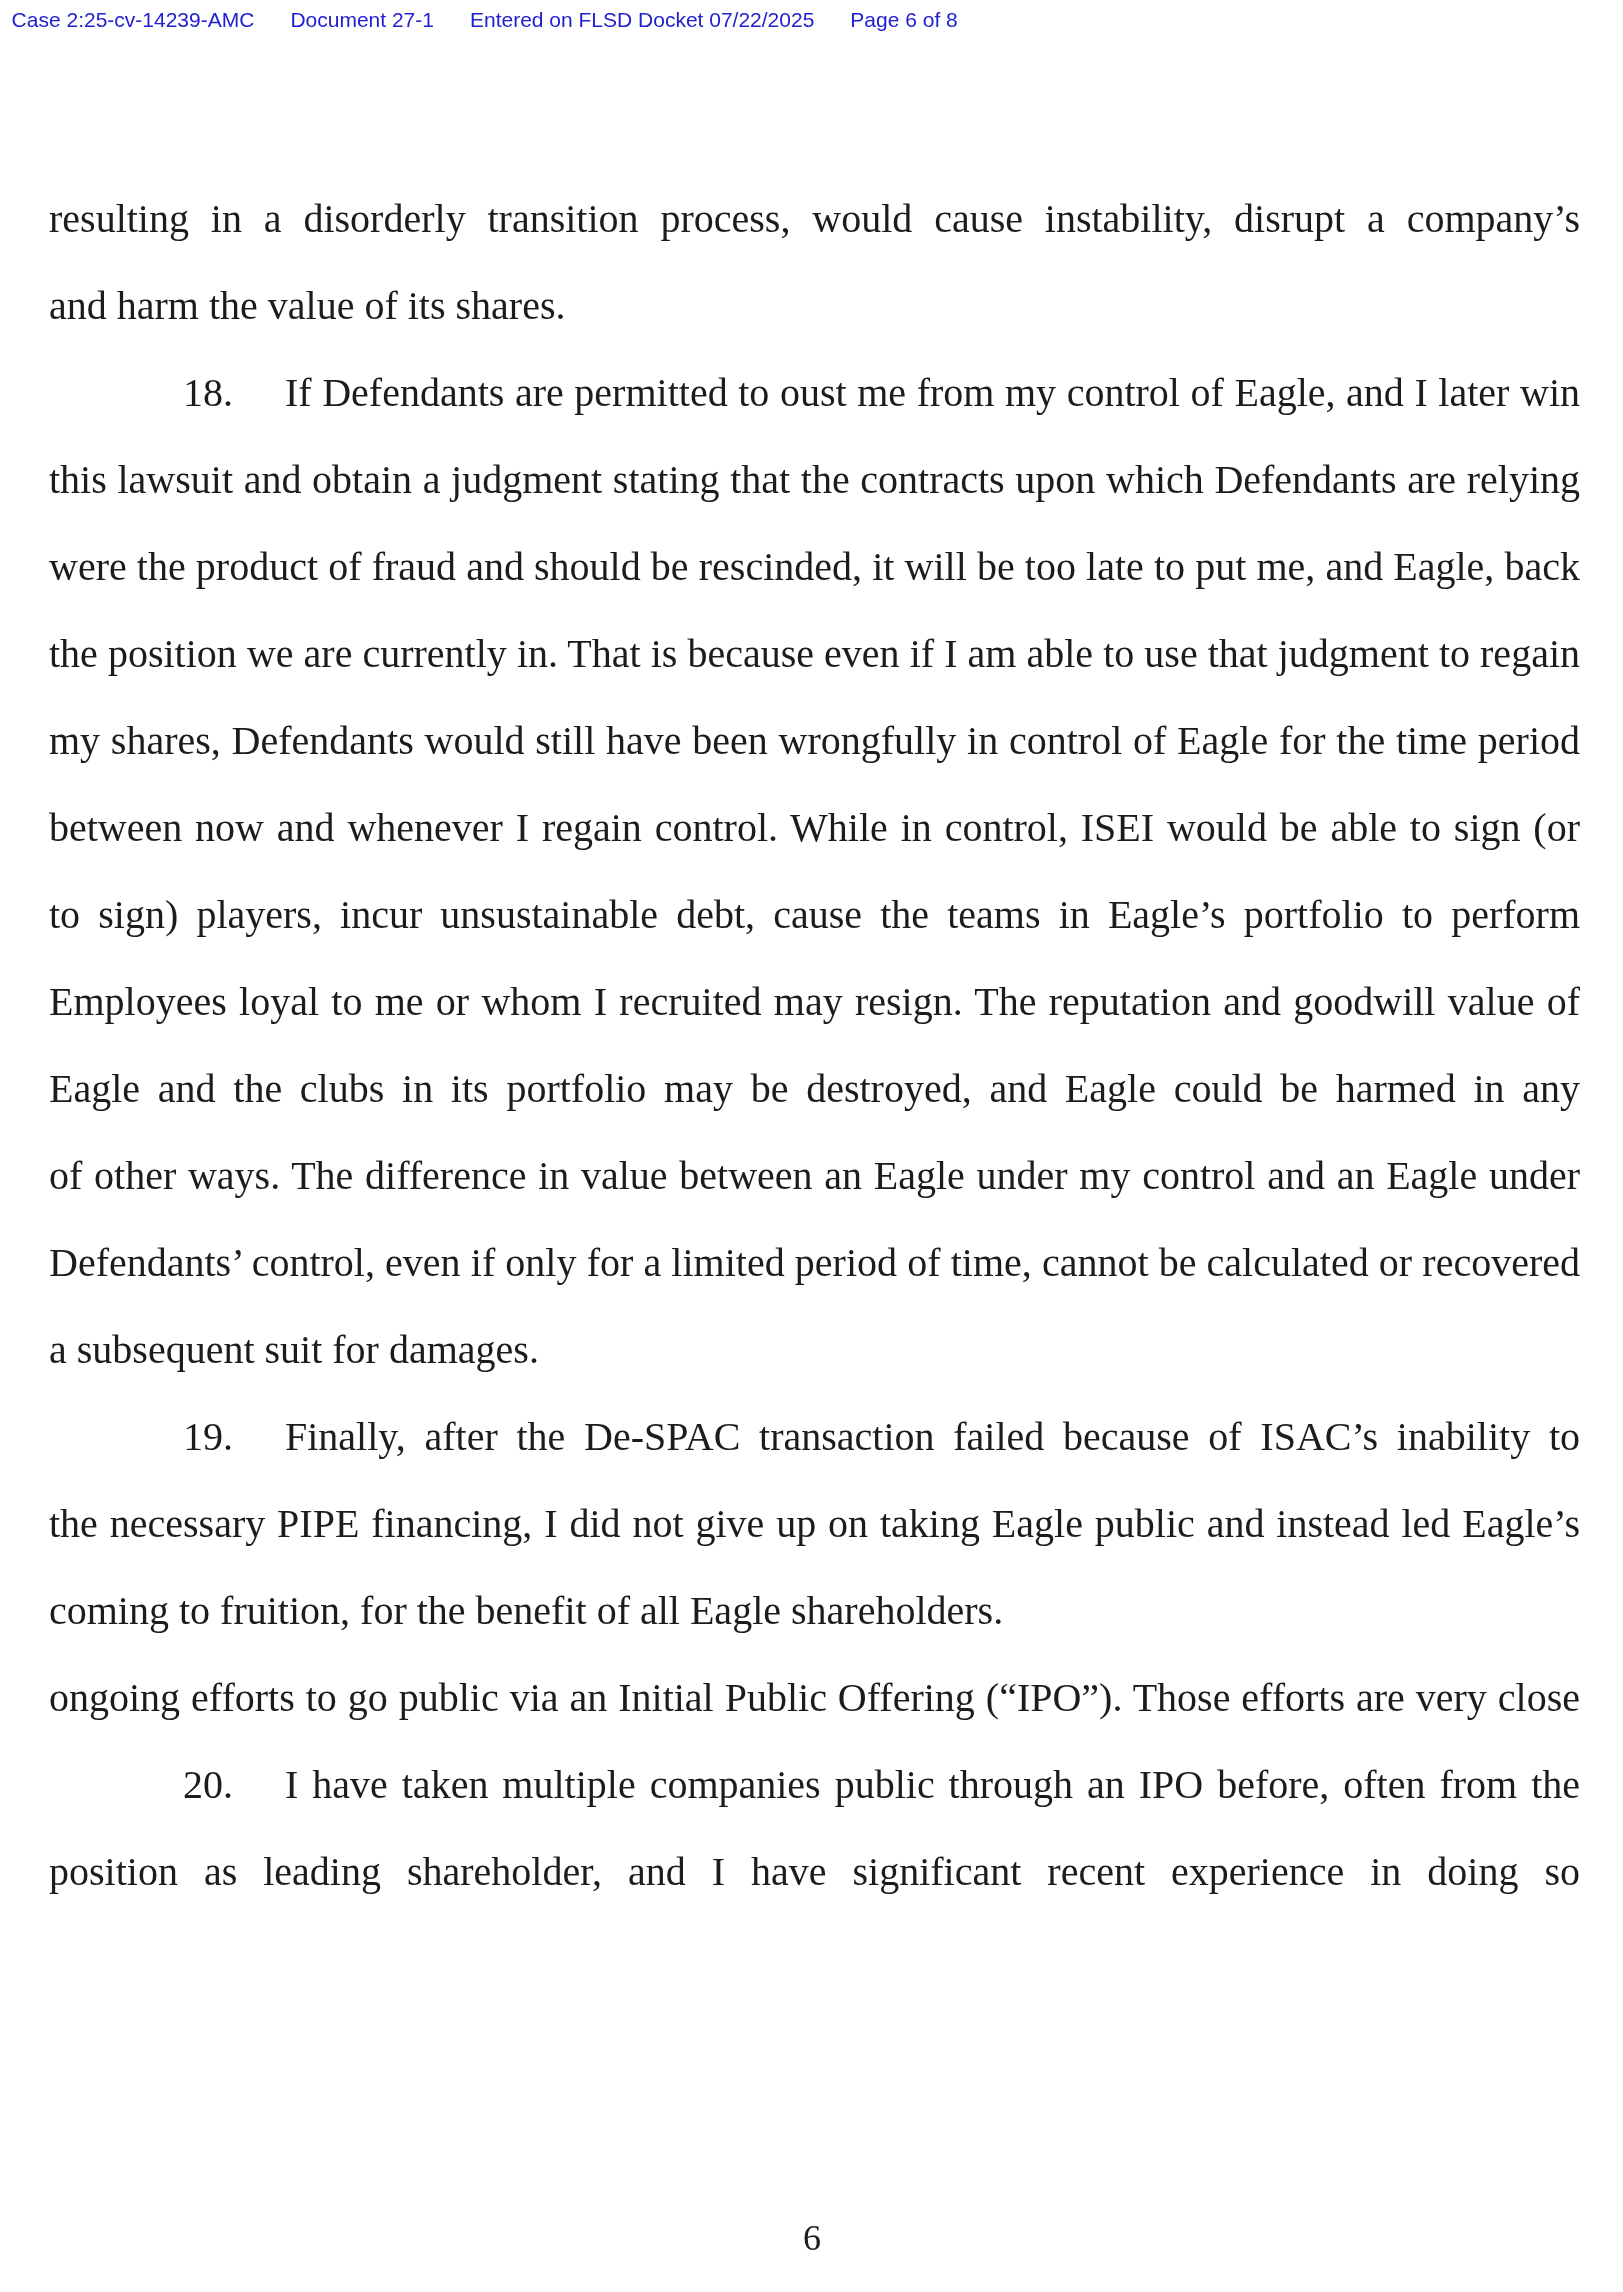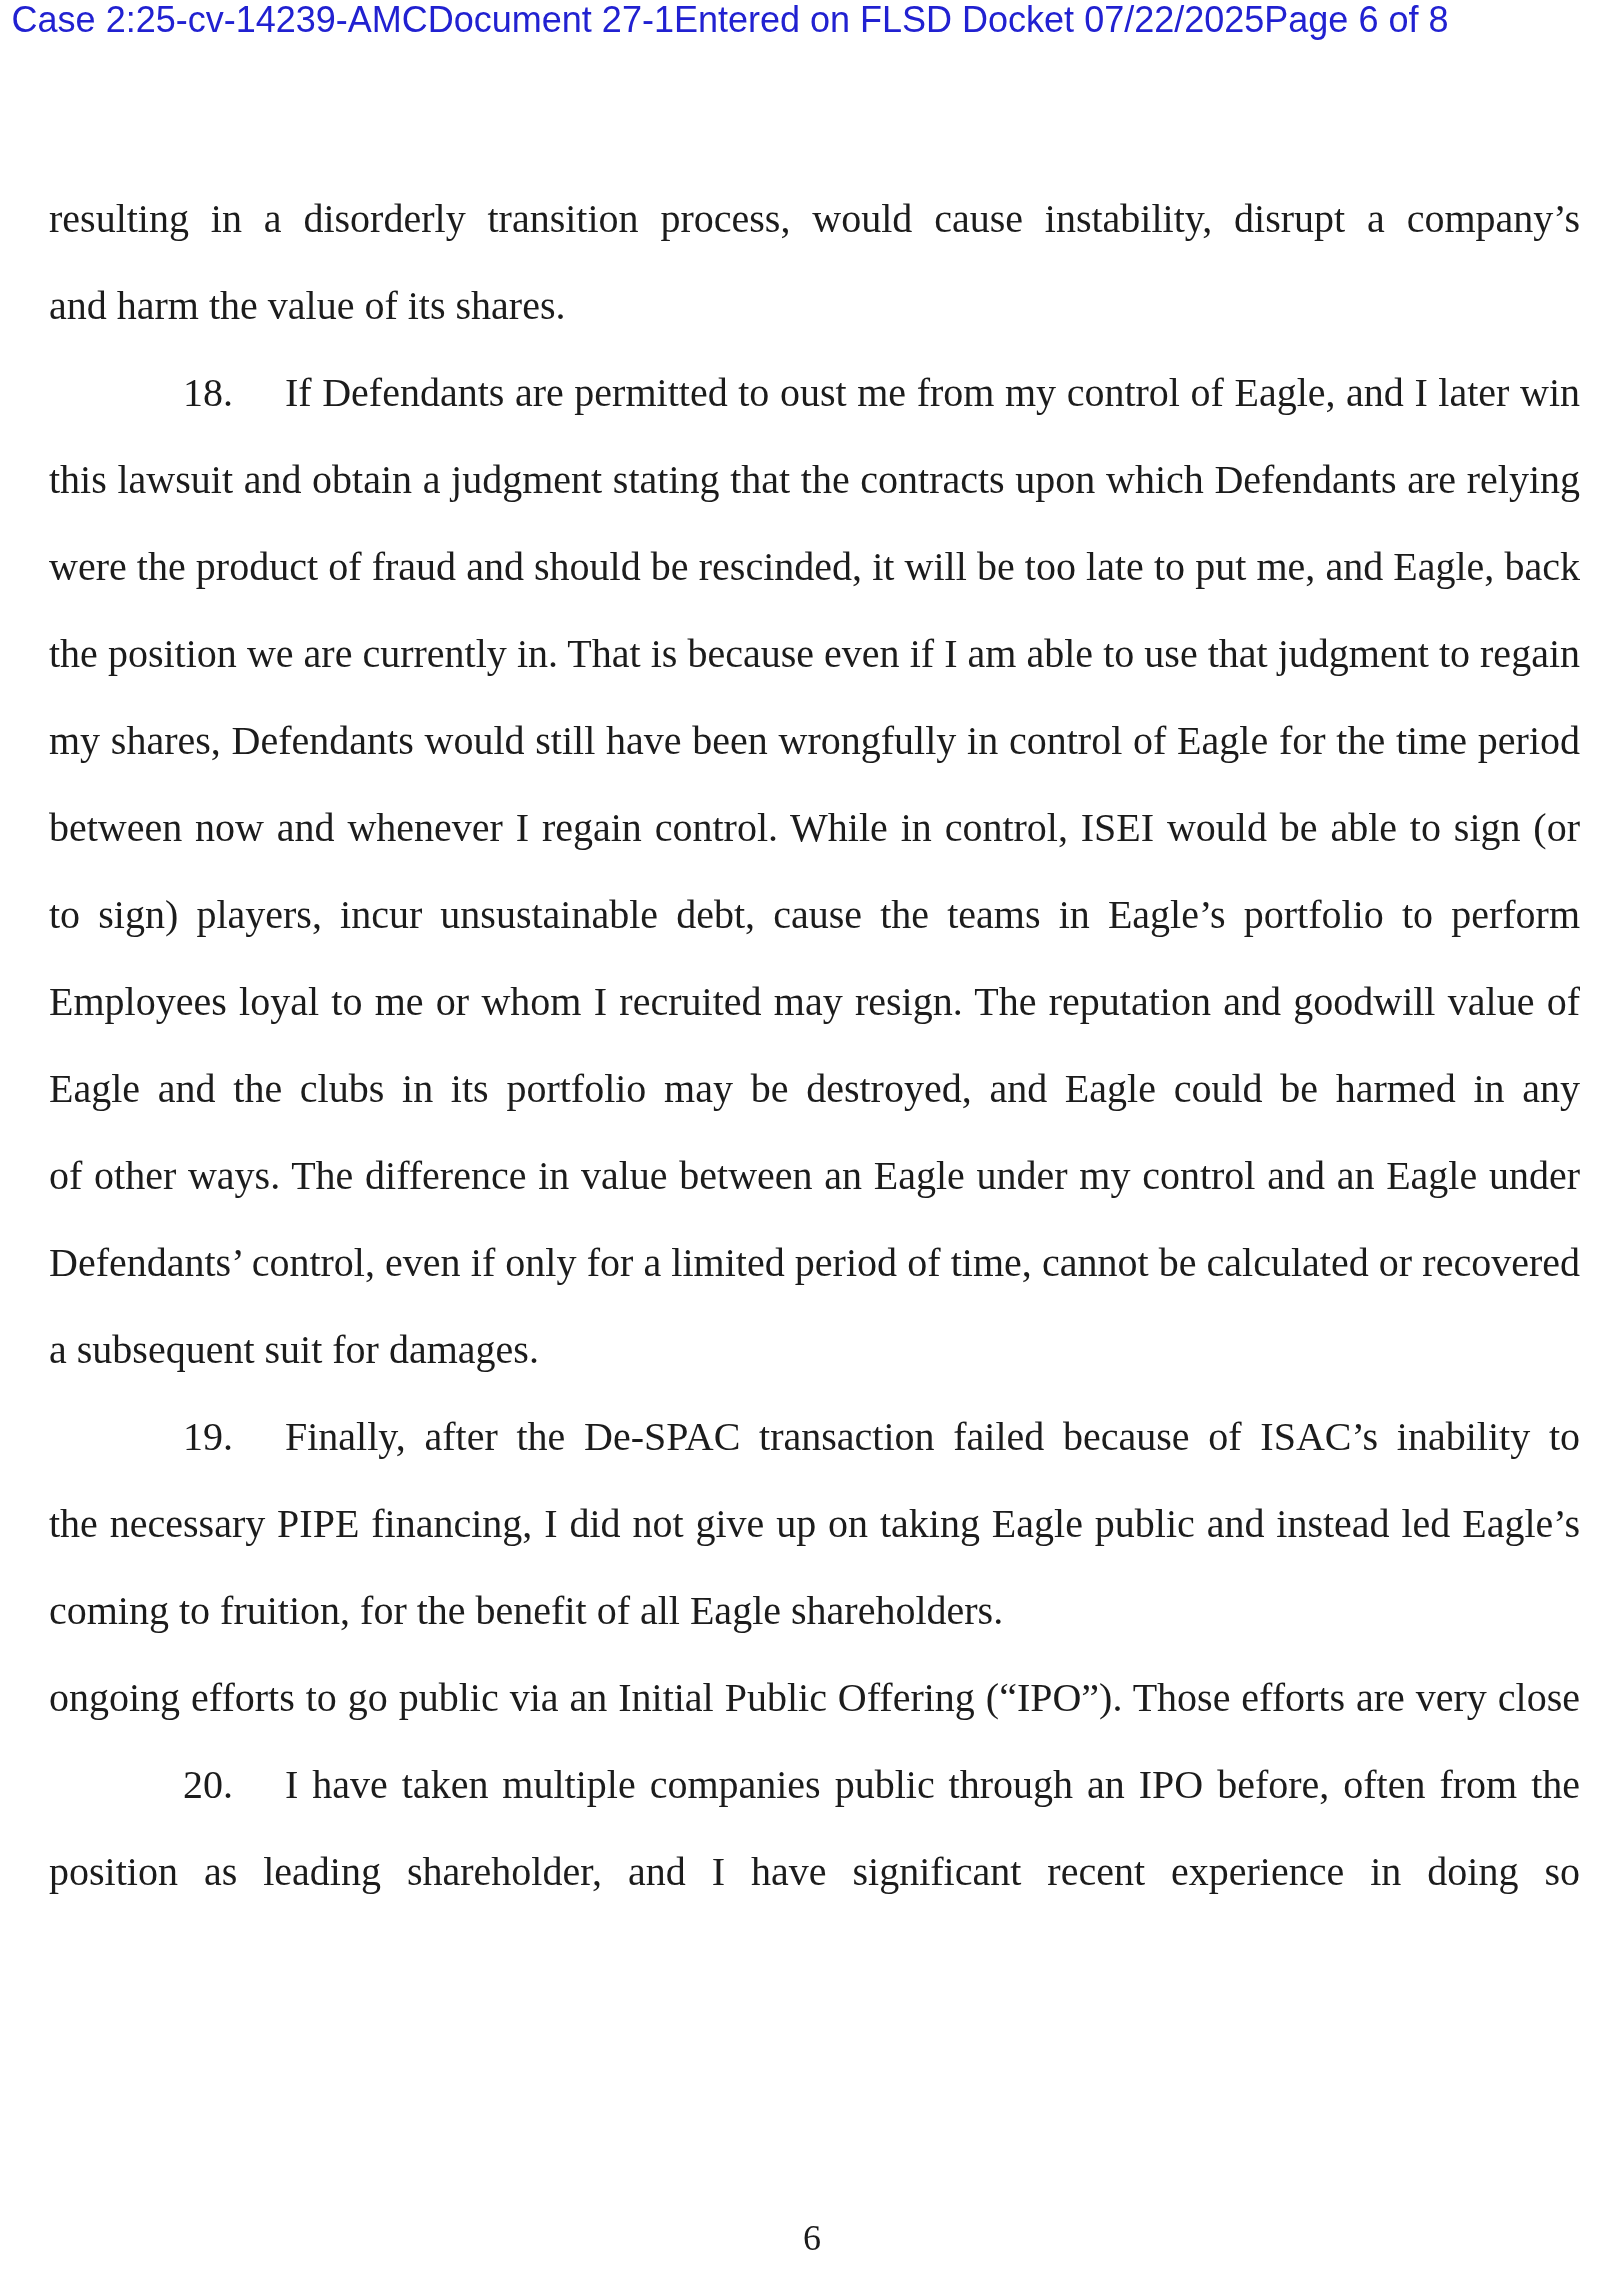--- a/index.html
+++ b/index.html
@@ -16,22 +16,23 @@
     font-family: "Liberation Serif", serif;
     color: #1c1c1c;
   }
   
   #case-header {
     position: absolute;
     top: 5.4px;
     left: 11.6px;
     right: 7.2px;
     display: flex;
+    gap: 36px;
     font-family: "Liberation Sans", sans-serif;
-    font-size: 36px;
+    font-size: 21px;
     line-height: 30px;
     color: #2121d1;
     white-space: nowrap;
   }
   
   #doc-body {
     position: absolute;
     left: 49px;
     top: 175px;
     width: 1531px;

